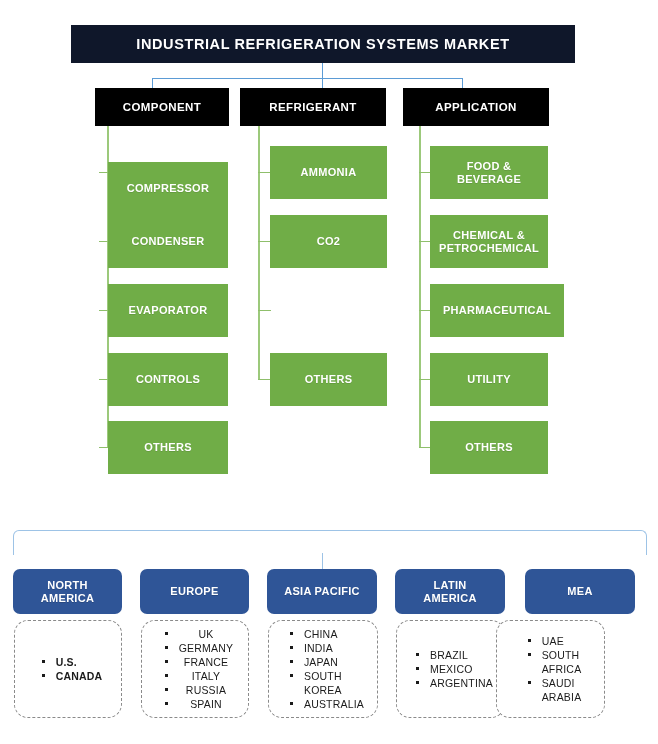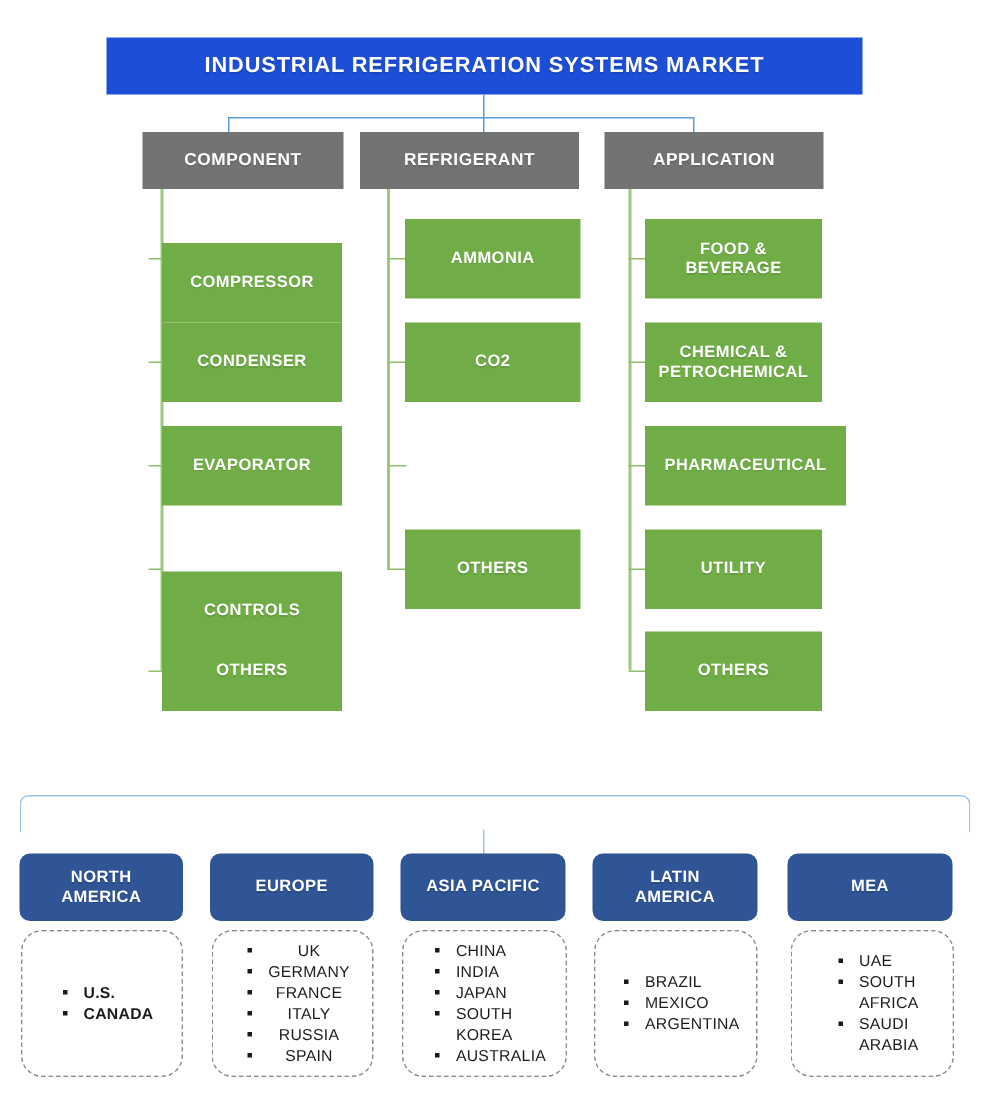--- a/index.html
+++ b/index.html
@@ -6,39 +6,39 @@
   body{
     width:658px;height:744px;position:relative;overflow:hidden;
     font-family:"Liberation Sans", sans-serif;
     -webkit-font-smoothing:antialiased;
   }
   .canvas{position:absolute;inset:0;}
 
   
   .title-bar{
     position:absolute;left:71px;top:25px;width:504px;height:38px;
-    background:#1d4ed8;
+    background:#0f172a;
     display:flex;align-items:center;justify-content:center;
   }
   .title-bar span{
     color:#ffffff;font-weight:bold;font-size:14.5px;letter-spacing:.6px;
     text-shadow:0 1px 0 rgba(0,0,0,.12);
   }
 
   
   .ln{position:absolute;background:#5b9bd5;}
   .ln-v{width:1px;}
   .ln-h{height:1px;}
   .gl{position:absolute;background:#9cc97b;}
   .gl-v{width:2px;}
   .gl-h{height:1px;background:#8fbf6b;}
 
   
   .cat-box{
-    position:absolute;background:#737373;height:38px;
+    position:absolute;background:#000000;height:38px;
     display:flex;align-items:center;justify-content:center;
   }
   .cat-box span{
     color:#ffffff;font-weight:bold;font-size:11.5px;letter-spacing:.4px;
     text-shadow:0 1px 0 rgba(0,0,0,.10);
   }
 
   .item-box{
     position:absolute;background:#70ad47;height:53px;
     display:flex;align-items:center;justify-content:center;
@@ -109,21 +109,21 @@
 
   <div class="item-box" style="left:108px;top:146px;width:120px;margin-top:16px;">
     <span>COMPRESSOR</span>
   </div>
   <div class="item-box" style="left:108px;top:215px;width:120px;">
     <span>CONDENSER</span>
   </div>
   <div class="item-box" style="left:108px;top:284px;width:120px;">
     <span>EVAPORATOR</span>
   </div>
-  <div class="item-box" style="left:108px;top:353px;width:120px;margin-top:28px;">
+  <div class="item-box" style="left:108px;top:353px;width:120px;">
     <span>CONTROLS</span>
   </div>
   <div class="item-box" style="left:108px;top:421px;width:120px;">
     <span>OTHERS</span>
   </div>
 
   <div class="cat-box" style="left:240px;top:88px;width:146px;">
     <span>REFRIGERANT</span>
   </div>
   <div class="gl gl-v" style="left:258px;top:126px;height:254px;"></div>
@@ -220,21 +220,21 @@
   </div>
 
   <div class="country-box" style="left:396px;top:620px;width:109px;height:98px;">
     <ul class="country-list">
       <li>BRAZIL</li>
       <li>MEXICO</li>
       <li>ARGENTINA</li>
     </ul>
   </div>
 
-  <div class="country-box" style="left:527px;top:620px;width:109px;height:98px;">
+  <div class="country-box" style="left:496px;top:620px;width:109px;height:98px;">
     <ul class="country-list">
       <li>UAE</li>
       <li>SOUTH
 AFRICA</li>
       <li>SAUDI
 ARABIA</li>
     </ul>
   </div>
 
 </div>

